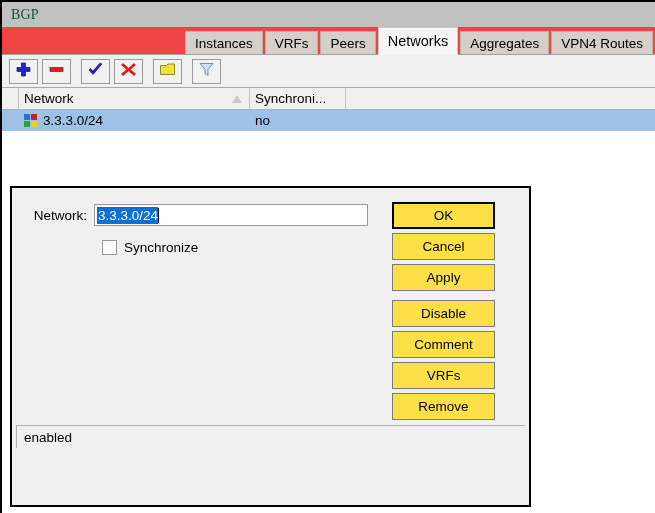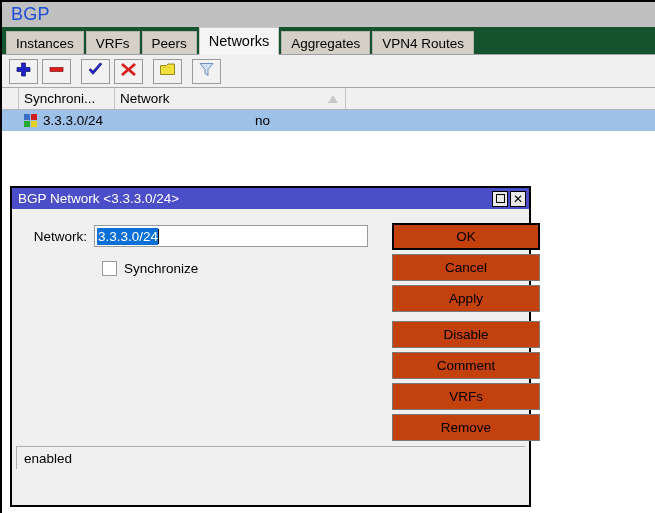--- a/index.html
+++ b/index.html
@@ -30,35 +30,37 @@
   }
   .titlebar {
     height: 25px;
     background: #c0c0c0;
     display: flex;
     align-items: center;
     padding-left: 9px;
     box-sizing: border-box;
   }
   .titlebar .title-text {
-    color: #1d4ed8;
-    font-size: 18px;
+    color: #14532d;
+    font-size: 14px;
     letter-spacing: 0.2px;
+    font-family: Liberation Serif, serif;
   }
 
   
   .tabstrip {
     height: 28px;
-    background: #14532d;
+    background: #ef4444;
     display: flex;
     align-items: flex-end;
     padding-left: 4px;
     box-sizing: border-box;
     border-bottom: 1px solid #a0a0a0;
     position: relative;
+    justify-content: flex-end;
   }
   .tab {
     height: 23px;
     line-height: 23px;
     padding: 0 9px;
     background: #d4d0c8;
     color: #000000;
     font-size: 13.5px;
     margin-right: 2px;
     box-sizing: border-box;
@@ -285,23 +287,23 @@
   }
   .check-label { font-size: 13.5px; }
 
   .btncol {
     position: absolute;
     right: 12px;
     top: 14px;
     width: 125px;
   }
   .dbtn {
-    width: 148px;
+    width: 103px;
     height: 27px;
-    background: #c2410c;
+    background: #fde047;
     border: 1px solid #7a7a7a;
     box-sizing: border-box;
     display: flex;
     align-items: center;
     justify-content: center;
     font-size: 13.5px;
     margin-bottom: 4px;
   }
   .dbtn.default {
     border: 2px solid #000000;
@@ -372,26 +374,26 @@
       <div class="tbtn gap">
         <span><svg xmlns="http://www.w3.org/2000/svg" width="17" height="17" viewBox="0 0 17 17">
             <path d="M2 2.5 h13 l-5 6 v6 l-3 -2 v-4 z" fill="#cfe0f2" stroke="#6d8fb8" stroke-width="1"></path>
           </svg></span>
       </div>
     </div>
 
   <div class="table-area">
     <div class="thead" id="thead">
         <div class="th gutter"></div>
-        <div class="th c-sync">
-          <span>Synchroni...</span>
-        </div>
         <div class="th c-network">
           <span>Network</span>
           <span class="sort-arrow"></span>
+        </div>
+        <div class="th c-sync">
+          <span>Synchroni...</span>
         </div>
         <div class="th c-rest"></div>
       </div>
     <div id="tbody">
         <div class="trow" style="background: rgb(158, 193, 232);">
           <div class="td gutter"></div>
           <div class="td c-network">
             <span class="grid-icon">
               <i style="background: rgb(58, 111, 196);"></i>
               <i style="background: rgb(204, 32, 32);"></i>
@@ -404,29 +406,20 @@
           <div class="td c-rest"></div>
         </div>
       </div>
     <div class="table-body-fill"></div>
   </div>
 
 </div>
 
 <div id="dialog">
 
-  <div class="dlg-titlebar">
-    <span class="dlg-title-text">BGP Network &lt;3.3.3.0/24&gt;</span>
-    <span class="dlg-sysbtns">
-      <span class="dlg-sysbtn">
-        <span class="restore-glyph"></span>
-      </span>
-      <span class="dlg-sysbtn">✕</span>
-    </span>
-  </div>
 
   <div class="dlg-body">
 
     <div class="form-row">
       <span class="form-label">Network:</span>
       <span class="text-input">
         <span class="sel-text">3.3.3.0/24</span>
         <span class="caret"></span>
       </span>
     </div>

